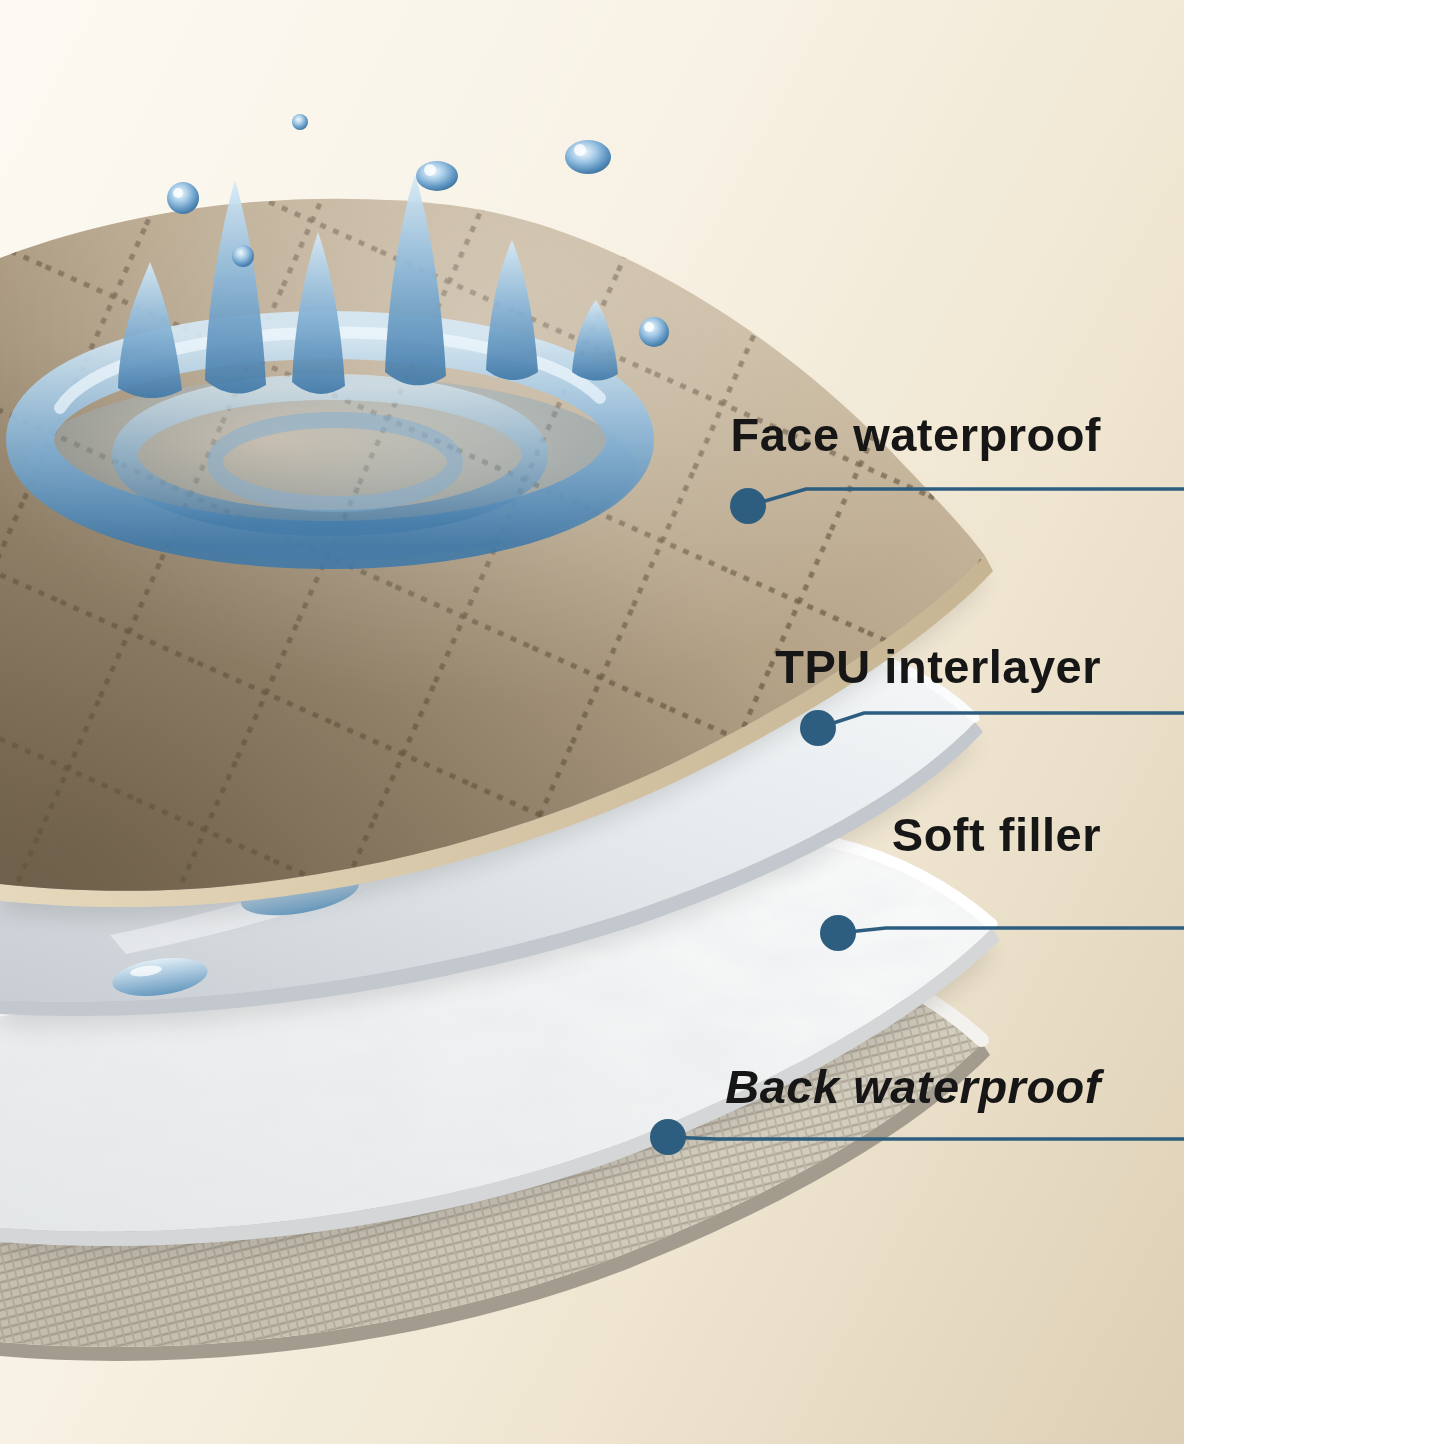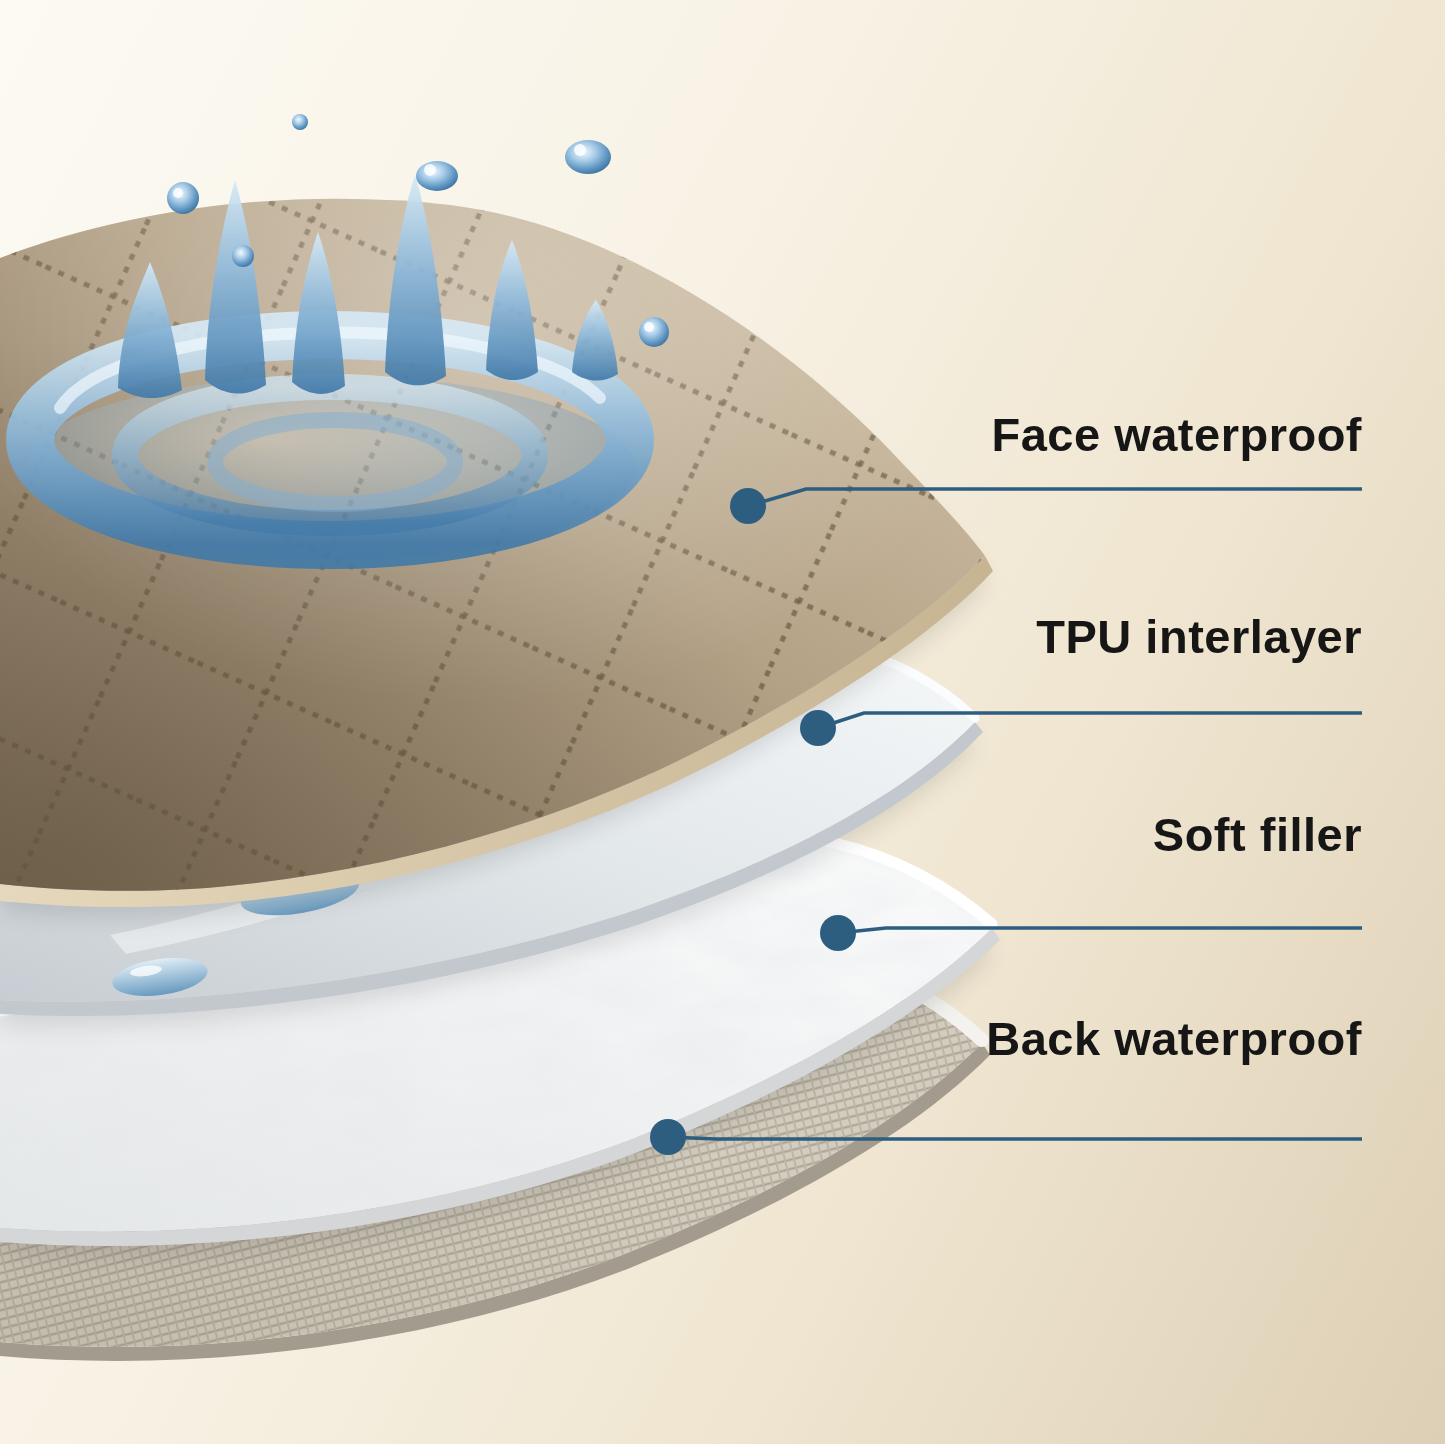--- a/index.html
+++ b/index.html
@@ -3,40 +3,41 @@
 <meta charset="utf-8">
 <style>
   html,body{margin:0;padding:0;}
   body{
     width:1445px;height:1444px;
     font-family:"Liberation Sans",sans-serif;
     overflow:hidden;
   }
   .stage{
     position:relative;
-    width:1445px;height:1444px;
+    width:1161px;height:1444px;
     background:linear-gradient(118deg,#fcfaf3 0%,#f8f2e5 38%,#efe5d0 68%,#ddcfb5 100%);
     overflow:hidden;
+    padding-left:23px;
   }
   .stage svg{position:absolute;left:0;top:0;width:1445px;height:1444px;display:block;}
   .callout-label{
     position:absolute;
     right:83px;
     text-align:right;
     font-size:47px;
     font-weight:600;
     letter-spacing:.5px;
     color:#161616;
     white-space:nowrap;
     line-height:54px;
   }
   .lbl-1{top:408px;}
-  .lbl-2{top:610px;}
+  .lbl-2{top:640px;}
   .lbl-3{top:808px;}
-  .lbl-4{top:1012px;}
+  .lbl-4{top:1060px;font-style:italic;}
 </style>
 </head>
 <body>
 
 <div class="stage">
 
   <svg viewBox="0 0 1445 1444">
     <defs>
       <linearGradient id="tanGrad" x1="1" y1="0" x2="0" y2="1">
         <stop offset="0" stop-color="#d6c6ab"></stop>

